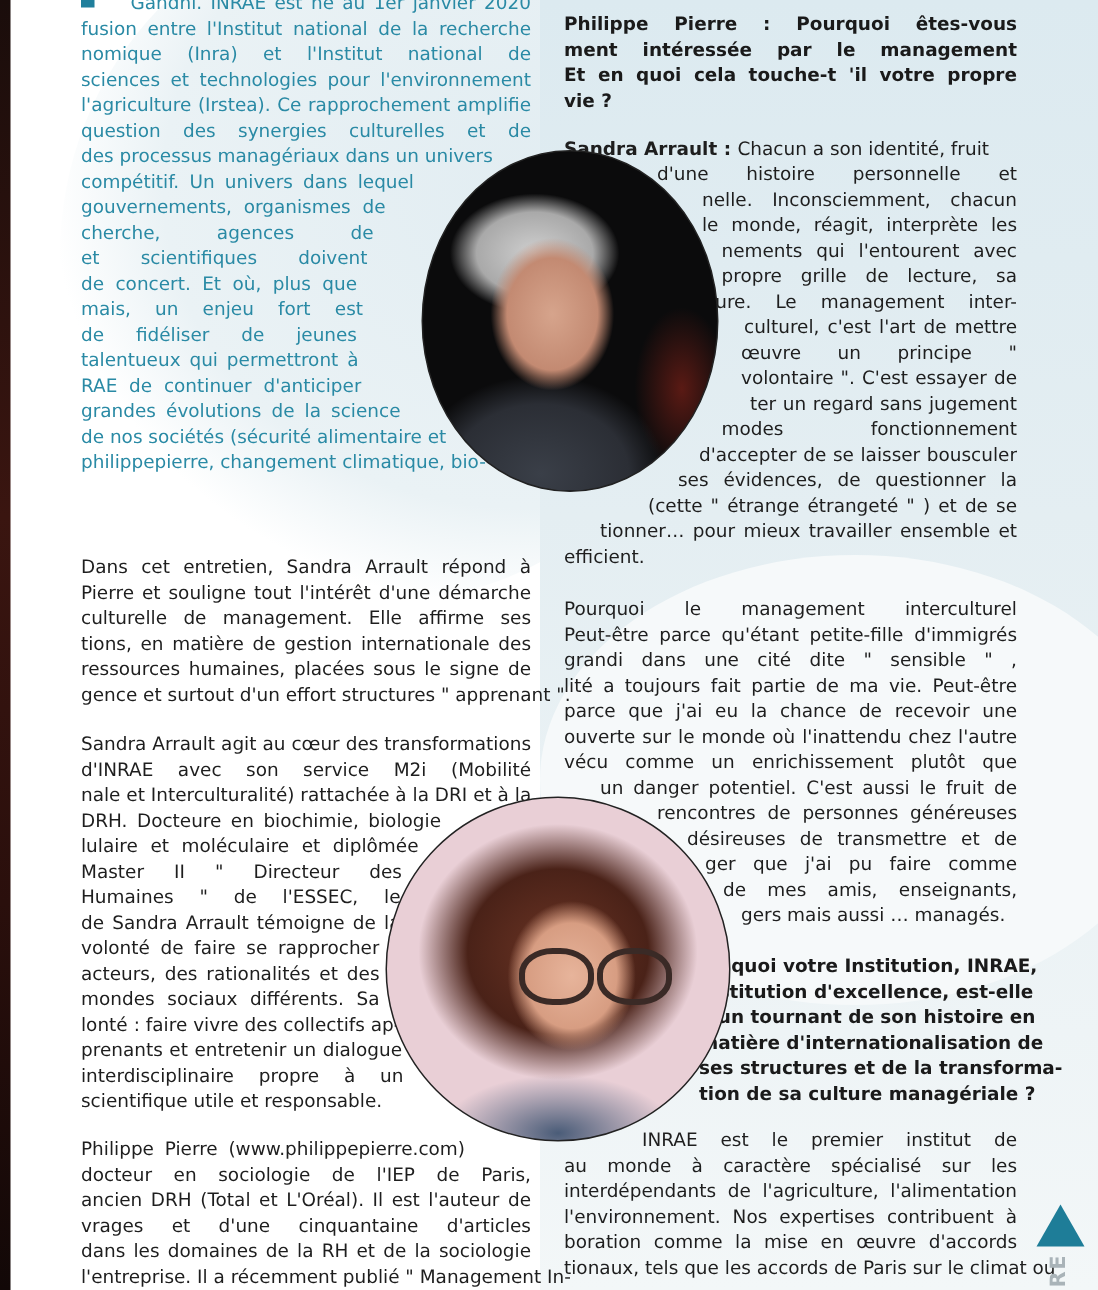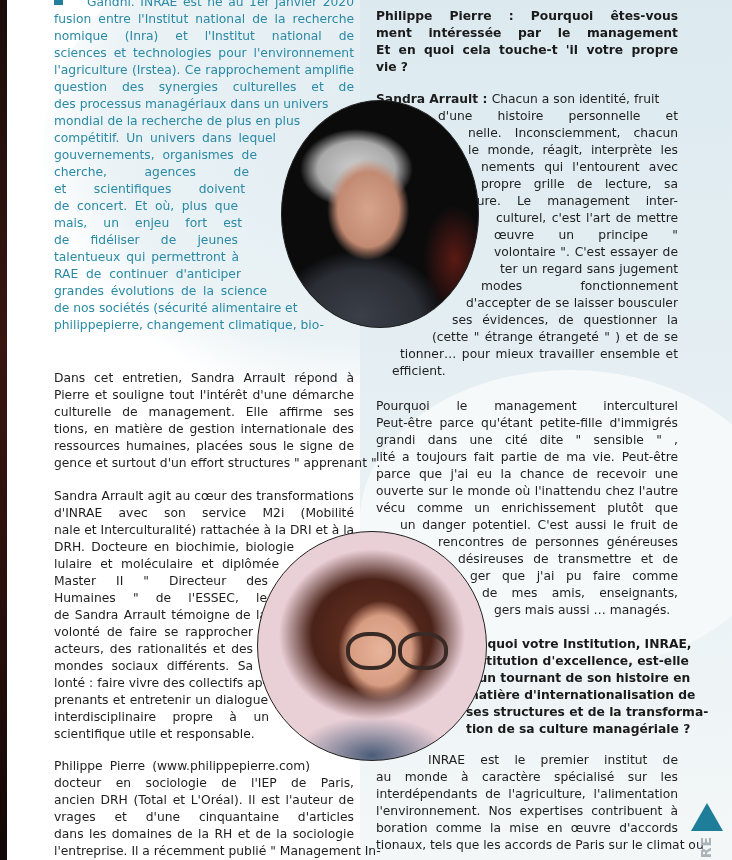--- a/index.html
+++ b/index.html
@@ -82,21 +82,20 @@
 
 <div class="col intro" style="left:54px; top:-6px; width:300px;">
   <div id="intro-lines">
       <div style="white-space: normal; height: 17px; width: 300px; text-align: justify; text-align-last: justify; overflow: hidden; box-sizing: border-box;"><span class="bullet"></span><span>Gandhi. INRAE est né au 1er janvier 2020 de la</span></div>
       <div style="white-space: normal; height: 17px; width: 300px; text-align: justify; text-align-last: justify; overflow: hidden; box-sizing: border-box;">fusion entre l'Institut national de la recherche agro-</div>
       <div style="white-space: normal; height: 17px; width: 300px; text-align: justify; text-align-last: justify; overflow: hidden; box-sizing: border-box;">nomique (Inra) et l'Institut national de recherche en</div>
       <div style="white-space: normal; height: 17px; width: 300px; text-align: justify; text-align-last: justify; overflow: hidden; box-sizing: border-box;">sciences et technologies pour l'environnement et</div>
       <div style="white-space: normal; height: 17px; width: 300px; text-align: justify; text-align-last: justify; overflow: hidden; box-sizing: border-box;">l'agriculture (Irstea). Ce rapprochement amplifie la</div>
       <div style="white-space: normal; height: 17px; width: 300px; text-align: justify; text-align-last: justify; overflow: hidden; box-sizing: border-box;">question des synergies culturelles et de l'efficacité</div>
       <div style="white-space: nowrap; height: 17px; width: 226px; box-sizing: border-box;">des processus managériaux dans un univers</div>
-      <div style="white-space: nowrap; height: 17px; width: 228px; box-sizing: border-box;">mondial de la recherche de plus en plus</div>
       <div style="white-space: normal; height: 17px; width: 222px; text-align: justify; text-align-last: justify; overflow: hidden; box-sizing: border-box;">compétitif. Un univers dans lequel</div>
       <div style="white-space: normal; height: 17px; width: 203px; text-align: justify; text-align-last: justify; overflow: hidden; box-sizing: border-box;">gouvernements, organismes de re-</div>
       <div style="white-space: normal; height: 17px; width: 195px; text-align: justify; text-align-last: justify; overflow: hidden; box-sizing: border-box;">cherche, agences de financement</div>
       <div style="white-space: normal; height: 17px; width: 191px; text-align: justify; text-align-last: justify; overflow: hidden; box-sizing: border-box;">et scientifiques doivent œuvrer</div>
       <div style="white-space: normal; height: 17px; width: 184px; text-align: justify; text-align-last: justify; overflow: hidden; box-sizing: border-box;">de concert. Et où, plus que ja-</div>
       <div style="white-space: normal; height: 17px; width: 188px; text-align: justify; text-align-last: justify; overflow: hidden; box-sizing: border-box;">mais, un enjeu fort est d'attirer et</div>
       <div style="white-space: normal; height: 17px; width: 184px; text-align: justify; text-align-last: justify; overflow: hidden; box-sizing: border-box;">de fidéliser de jeunes chercheurs</div>
       <div style="white-space: normal; height: 17px; width: 185px; text-align: justify; text-align-last: justify; overflow: hidden; box-sizing: border-box;">talentueux qui permettront à IN-</div>
       <div style="white-space: normal; height: 17px; width: 187px; text-align: justify; text-align-last: justify; overflow: hidden; box-sizing: border-box;">RAE de continuer d'anticiper les</div>
       <div style="white-space: normal; height: 17px; width: 213px; text-align: justify; text-align-last: justify; overflow: hidden; box-sizing: border-box;">grandes évolutions de la science et</div>
@@ -167,21 +166,21 @@
       <div style="height: 17px; margin-left: 78px; white-space: normal; overflow: hidden; text-align: justify; text-align-last: justify; box-sizing: border-box;">culture. Le management inter-</div>
       <div style="height: 17px; margin-left: 120px; white-space: normal; overflow: hidden; text-align: justify; text-align-last: justify; box-sizing: border-box;">culturel, c'est l'art de mettre en</div>
       <div style="height: 17px; margin-left: 118px; white-space: normal; overflow: hidden; text-align: justify; text-align-last: justify; box-sizing: border-box;">œuvre un principe " d'étonnement</div>
       <div style="height: 17px; margin-left: 118px; white-space: normal; overflow: hidden; text-align: justify; text-align-last: justify; box-sizing: border-box;">volontaire ". C'est essayer de por-</div>
       <div style="height: 17px; margin-left: 124px; white-space: normal; overflow: hidden; text-align: justify; text-align-last: justify; box-sizing: border-box;">ter un regard sans jugement sur des</div>
       <div style="height: 17px; margin-left: 105px; white-space: normal; overflow: hidden; text-align: justify; text-align-last: justify; box-sizing: border-box;">modes fonctionnement différents,</div>
       <div style="height: 17px; margin-left: 90px; white-space: normal; overflow: hidden; text-align: justify; text-align-last: justify; box-sizing: border-box;">d'accepter de se laisser bousculer dans</div>
       <div style="height: 17px; margin-left: 76px; white-space: normal; overflow: hidden; text-align: justify; text-align-last: justify; box-sizing: border-box;">ses évidences, de questionner la différence</div>
       <div style="height: 17px; margin-left: 56px; white-space: normal; overflow: hidden; text-align: justify; text-align-last: justify; box-sizing: border-box;">(cette " étrange étrangeté " ) et de se laisser ques-</div>
       <div style="height: 17px; margin-left: 24px; white-space: normal; overflow: hidden; text-align: justify; text-align-last: justify; box-sizing: border-box;">tionner… pour mieux travailler ensemble et être plus</div>
-      <div style="height: 17px; margin-left: 16px; white-space: normal; overflow: hidden; box-sizing: border-box;">efficient.</div>
+      <div style="height: 17px; margin-left: 0px; white-space: normal; overflow: hidden; box-sizing: border-box;">efficient.</div>
     </div>
 </div>
 
 <div class="col" style="left:376px; top:398px; width:302px;">
   <div id="a1b-lines">
       <div style="white-space: normal; height: 17px; width: 302px; text-align: justify; text-align-last: justify; overflow: hidden; box-sizing: border-box;">Pourquoi le management interculturel m'intéresse ?</div>
       <div style="white-space: normal; height: 17px; width: 302px; text-align: justify; text-align-last: justify; overflow: hidden; box-sizing: border-box;">Peut-être parce qu'étant petite-fille d'immigrés ayant</div>
       <div style="white-space: normal; height: 17px; width: 302px; text-align: justify; text-align-last: justify; overflow: hidden; box-sizing: border-box;">grandi dans une cité dite " sensible " , l'intercultura-</div>
       <div style="white-space: normal; height: 17px; width: 302px; text-align: justify; text-align-last: justify; overflow: hidden; box-sizing: border-box;">lité a toujours fait partie de ma vie. Peut-être aussi</div>
       <div style="white-space: normal; height: 17px; width: 302px; text-align: justify; text-align-last: justify; overflow: hidden; box-sizing: border-box;">parce que j'ai eu la chance de recevoir une éducation</div>

